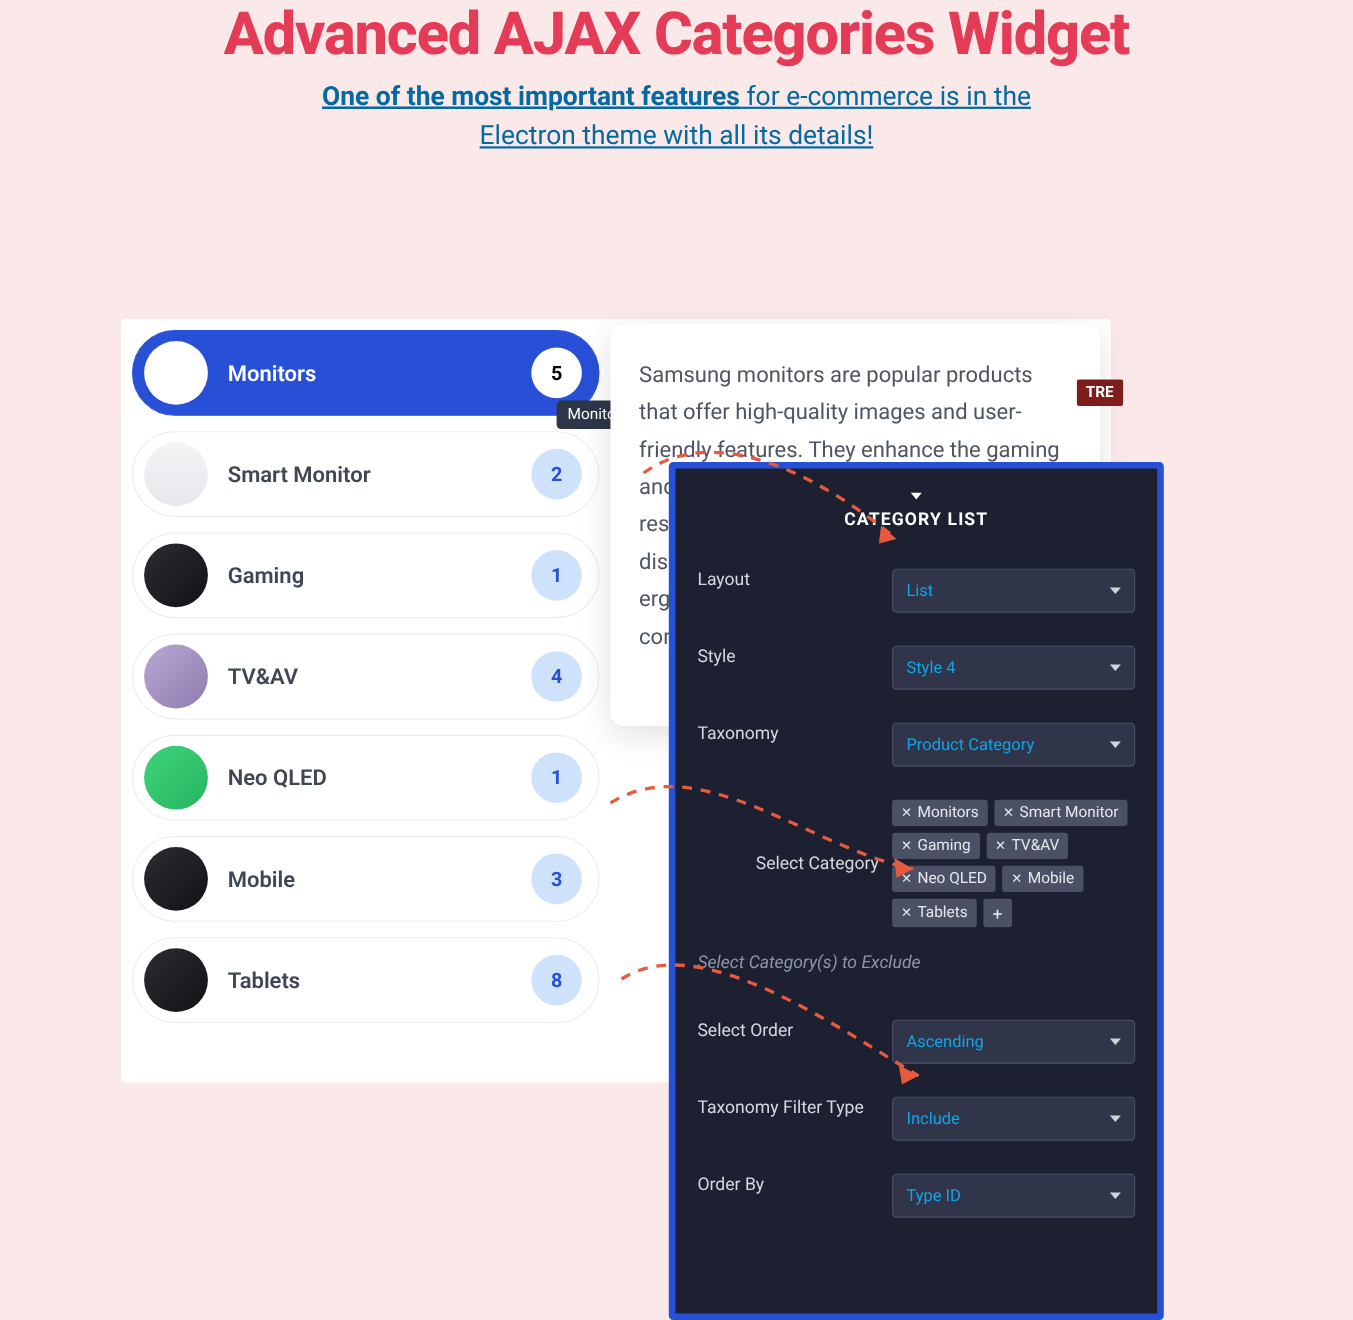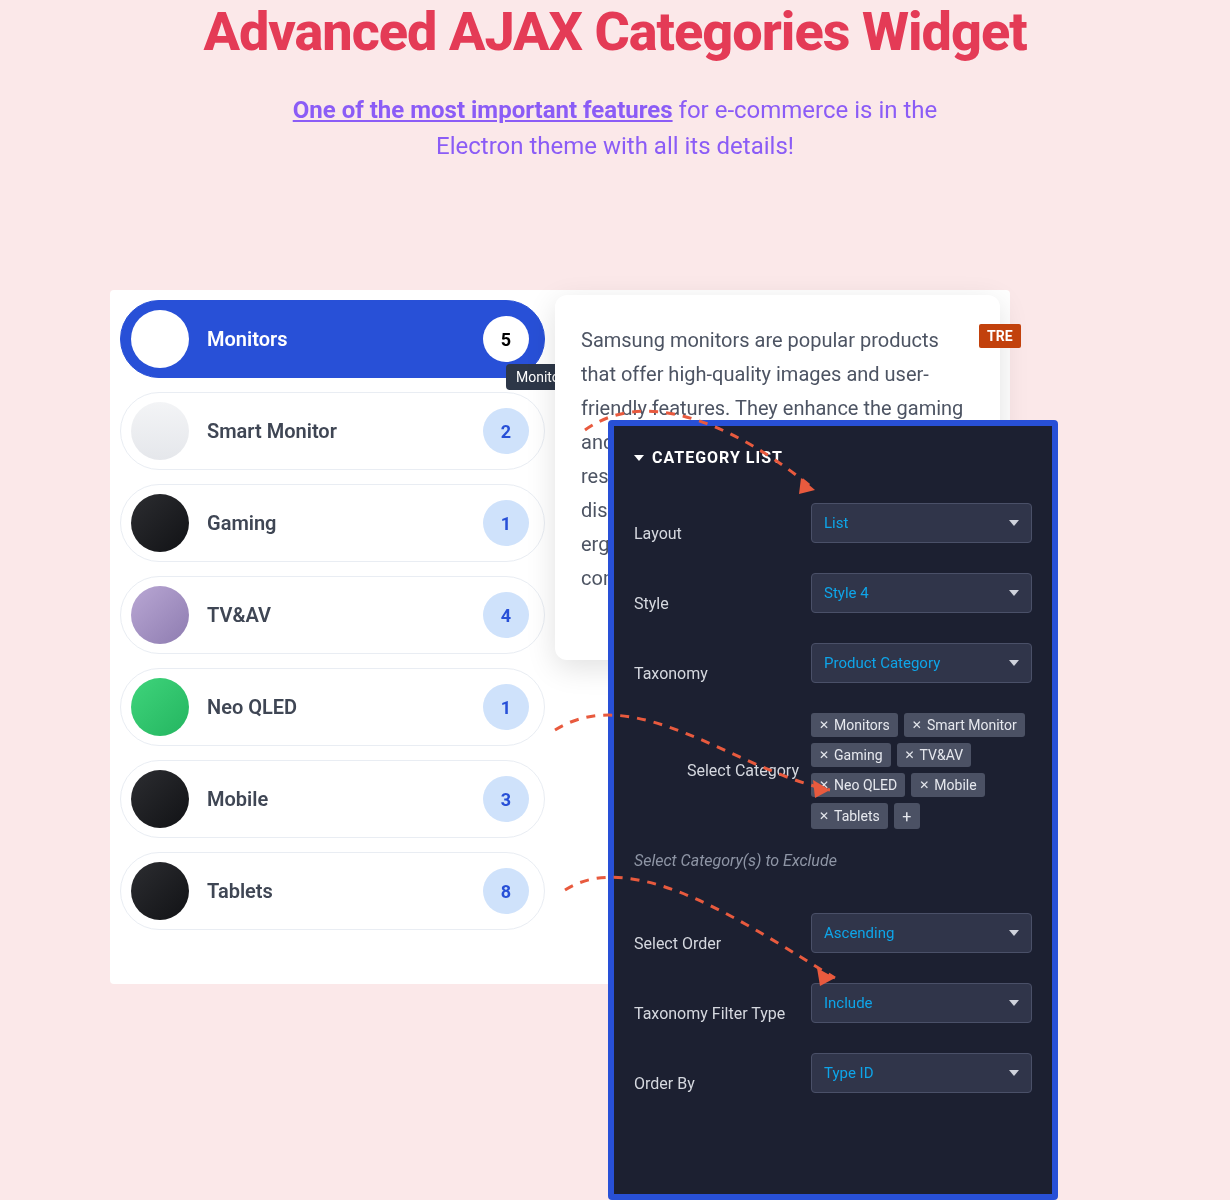--- a/index.html
+++ b/index.html
@@ -14,24 +14,25 @@
   .hero-title {
     text-align: center;
     font-size: 54px;
     font-weight: 800;
     color: #e43b56;
     letter-spacing: -1px;
   }
   .hero-sub {
     text-align: center;
     font-size: 24px;
-    color: #8b5cf6;
-    margin-top: 29px;
+    color: #0369a1;
+    margin-top: 6px;
     line-height: 1.5;
     font-weight: 500;
+    text-decoration: underline;
   }
   .hero-sub .ul { text-decoration: underline; font-weight: 700; }
   .hero-sub .norm { font-weight: 400; }
 
   .panel-left {
     position: absolute;
     left: 110px;
     top: 290px;
     width: 900px;
     background: #ffffff;
@@ -89,43 +90,43 @@
     padding:28px 26px;
     font-size:20px;color:#4d5463;line-height:1.7;
     overflow:hidden;
   }
   .desc-card::before{
     content:'';position:absolute;left:-12px;top:45px;
     border:12px solid transparent;border-right-color:#fff;
   }
 
   .tre-badge{
-    position:absolute; left:979px; top:324px;
-    background:#c2410c;color:#fff;font-weight:700;
+    position:absolute; left:979px; top:345px;
+    background:#7f1d1d;color:#fff;font-weight:700;
     font-size:14px;padding:4px 8px;border-radius:2px;
   }
 
   .settings-panel{
     position:absolute;
     left:608px; top:420px;
     width:450px; height:780px;
     background:#1c2031;
     border:6px solid #2850D7;
     border-radius:4px;
     color:#d5d8df;
     font-size:16px;
     padding:22px 20px 0 20px;
   }
   .sp-header{
     display:flex;align-items:center;gap:8px;
     font-weight:700;letter-spacing:1px;
-    color:#fff;margin-bottom:36px;
+    color:#fff;margin-bottom:36px;flex-direction:column;
   }
   .sp-row{
-    display:flex;align-items:flex-end;gap:12px;margin-bottom:30px;
+    display:flex;align-items:flex-start;gap:12px;margin-bottom:30px;
   }
   .sp-label{width:165px;flex-shrink:0;}
   .sp-select{
     flex:1;background:#30354a;border:1px solid #4a5068;border-radius:4px;
     height:40px;display:flex;align-items:center;justify-content:space-between;
     padding:0 12px;color:#0ea5e9;font-size:15px;
   }
   .sp-caret{width:0;height:0;border-left:5px solid transparent;border-right:5px solid transparent;border-top:6px solid #cfd3dc;}
   .sp-row.tags{align-items:flex-start;}
   .sp-tags{flex:1;display:flex;flex-wrap:wrap;gap:6px;}

